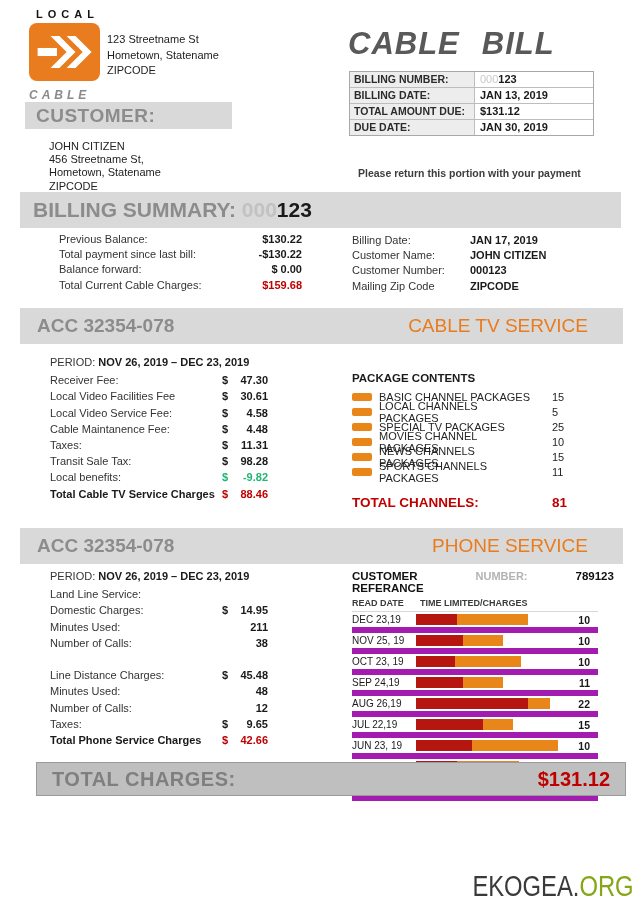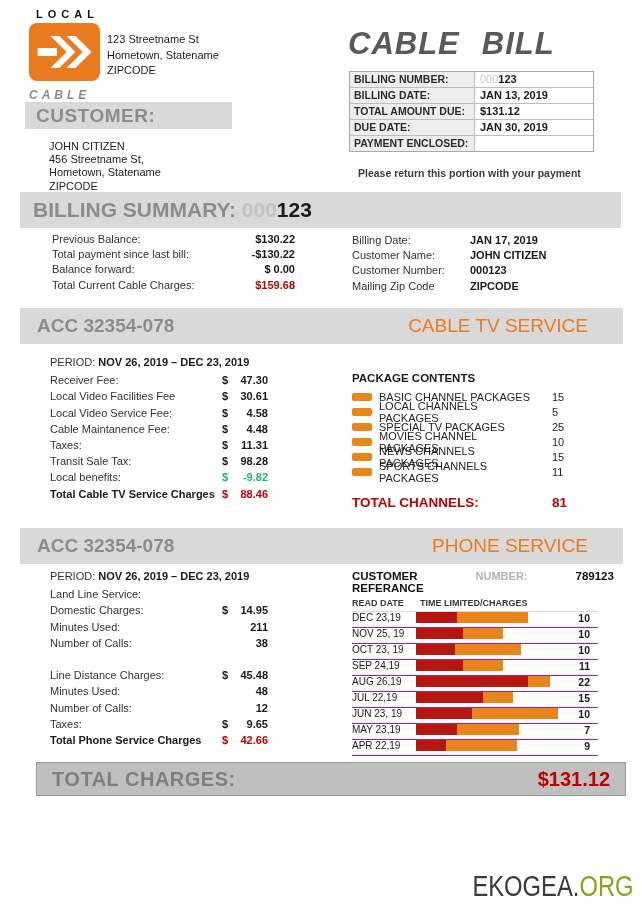--- a/index.html
+++ b/index.html
@@ -36,21 +36,21 @@
                 font-size:19px;font-weight:bold;color:#8c8c8c;letter-spacing:.5px;}
   #customer-address{left:49px;top:140px;font-size:11px;line-height:13.2px;color:#222;}
 
   
   #summary-bar{left:20px;top:192px;width:601px;height:36px;background:#d9d9d9;
                line-height:36px;padding-left:13px;box-sizing:border-box;
                font-size:21px;font-weight:bold;white-space:nowrap;}
   #summary-bar .h{color:#8c8c8c;}
   #summary-bar .num0{color:#c2c2c2;}
   #summary-bar .num1{color:#1a1a1a;}
-  #summary-left{left:52px;top:232px;width:243px;}
+  #summary-left{left:59px;top:232px;width:243px;}
   #summary-right{left:352px;top:233px;width:246px;}
   .sum-row{display:flex;font-size:11px;line-height:15.2px;color:#333;}
   .sum-row .val{margin-left:auto;font-weight:bold;color:#1a1a1a;}
   .sum-row .val.red{color:#c00000;}
   .sum-row2{display:flex;font-size:11px;line-height:15.2px;color:#333;}
   .sum-row2 .lbl{width:118px;}
   .sum-row2 .val{font-weight:bold;color:#1a1a1a;}
 
   
   .acc-bar{left:20px;width:603px;height:36px;background:#d9d9d9;display:flex;align-items:center;
@@ -85,21 +85,21 @@
   #total-channels .cnt{margin-left:auto;width:46px;}
 
   
   #phone-right{left:352px;top:570px;width:246px;}
   #ref-row{display:flex;align-items:baseline;font-size:11.5px;font-weight:bold;color:#111;gap:48px;}
   #ref-row .sub{color:#b3b3b3;margin-left:4px;font-size:11px;}
   #ref-row .refval{margin-left:auto;}
   #chart-head{display:flex;margin-top:4px;font-size:9px;font-weight:bold;color:#3a3a3a;
               padding-bottom:3px;}
   #chart-head .c1{width:68px;}
-  .chart-row{display:flex;height:15px;border-bottom:1px solid #a21caf;
+  .chart-row{display:flex;align-items:center;height:15px;border-bottom:6px solid #a21caf;
              font-size:10px;}
   .chart-row:first-of-type{border-top:1px solid #d8d8d8;}
   .chart-row .date{width:64px;color:#1a1a1a;}
   .chart-row .track{width:156px;height:11px;display:flex;}
   .seg{height:100%;}
   .chart-row .val{margin-left:auto;padding-right:8px;font-weight:bold;font-size:10.5px;color:#1a1a1a;}
 
   
   #total-bar{left:36px;top:762px;width:590px;height:34px;background:#bfbfbf;border:1px solid #9a9a9a;
              display:flex;align-items:center;padding:0 15px;box-sizing:border-box;}
@@ -143,24 +143,20 @@
         <div class="pval"><span>JAN 13, 2019</span></div>
       </div>
       <div class="pay-row">
         <div class="plbl">TOTAL AMOUNT DUE:</div>
         <div class="pval"><span>$131.12</span></div>
       </div>
       <div class="pay-row">
         <div class="plbl">DUE DATE:</div>
         <div class="pval"><span>JAN 30, 2019</span></div>
       </div>
-      <div class="pay-row">
-        <div class="plbl">PAYMENT ENCLOSED:</div>
-        <div class="pval"><span></span></div>
-      </div>
     </div>
   <div class="abs" id="return-note">Please return this portion with your payment</div>
 
   <div class="abs" id="customer-bar">CUSTOMER:</div>
   <div class="abs" id="customer-address">
       <div>JOHN CITIZEN</div>
       <div>456 Streetname St,</div>
       <div>Hometown, Statename</div>
       <div>ZIPCODE</div>
     </div>

